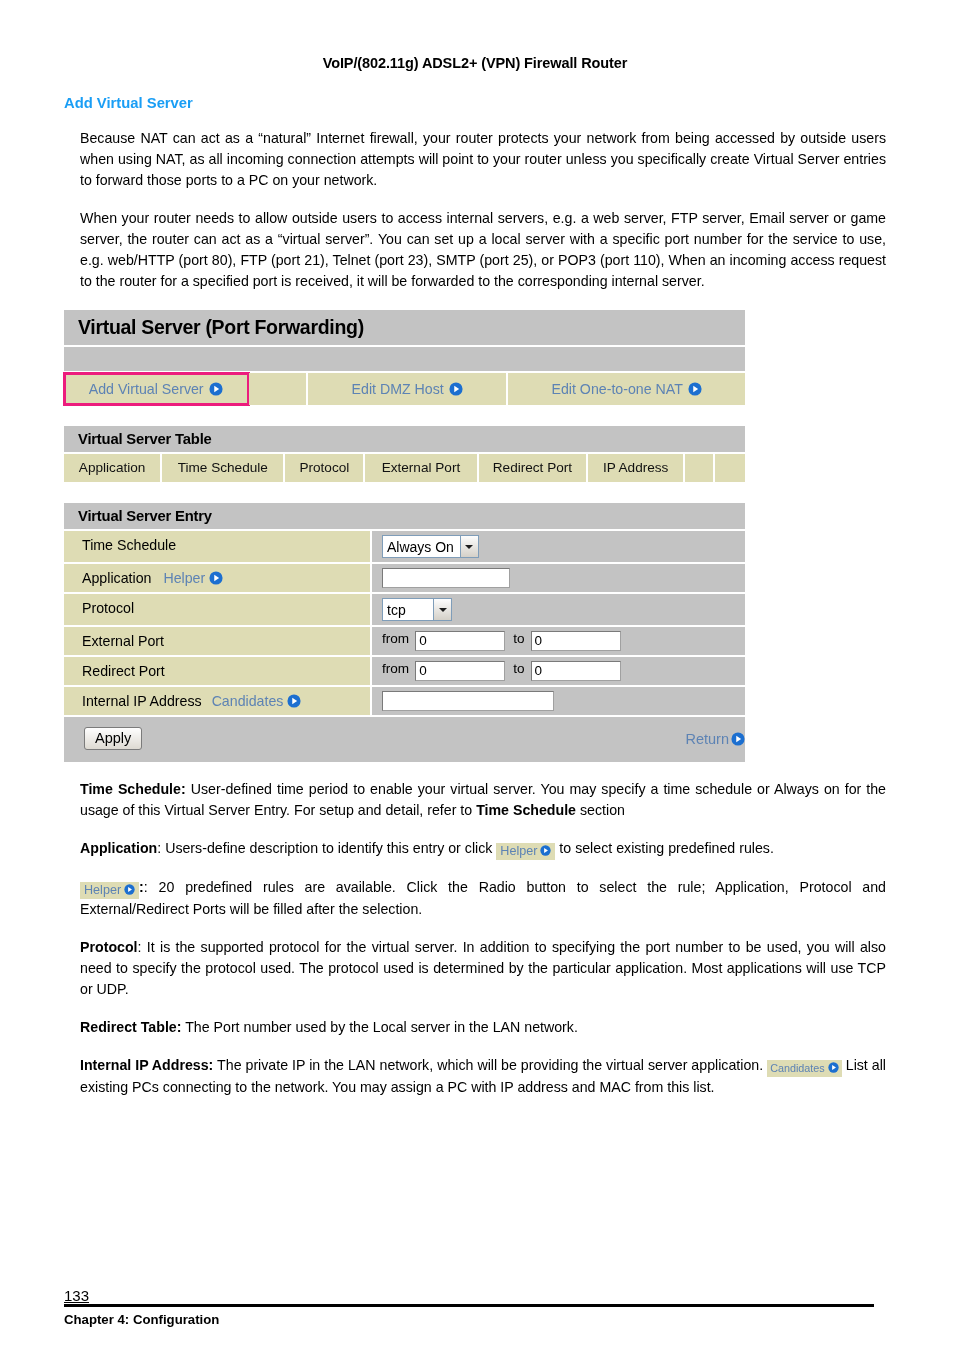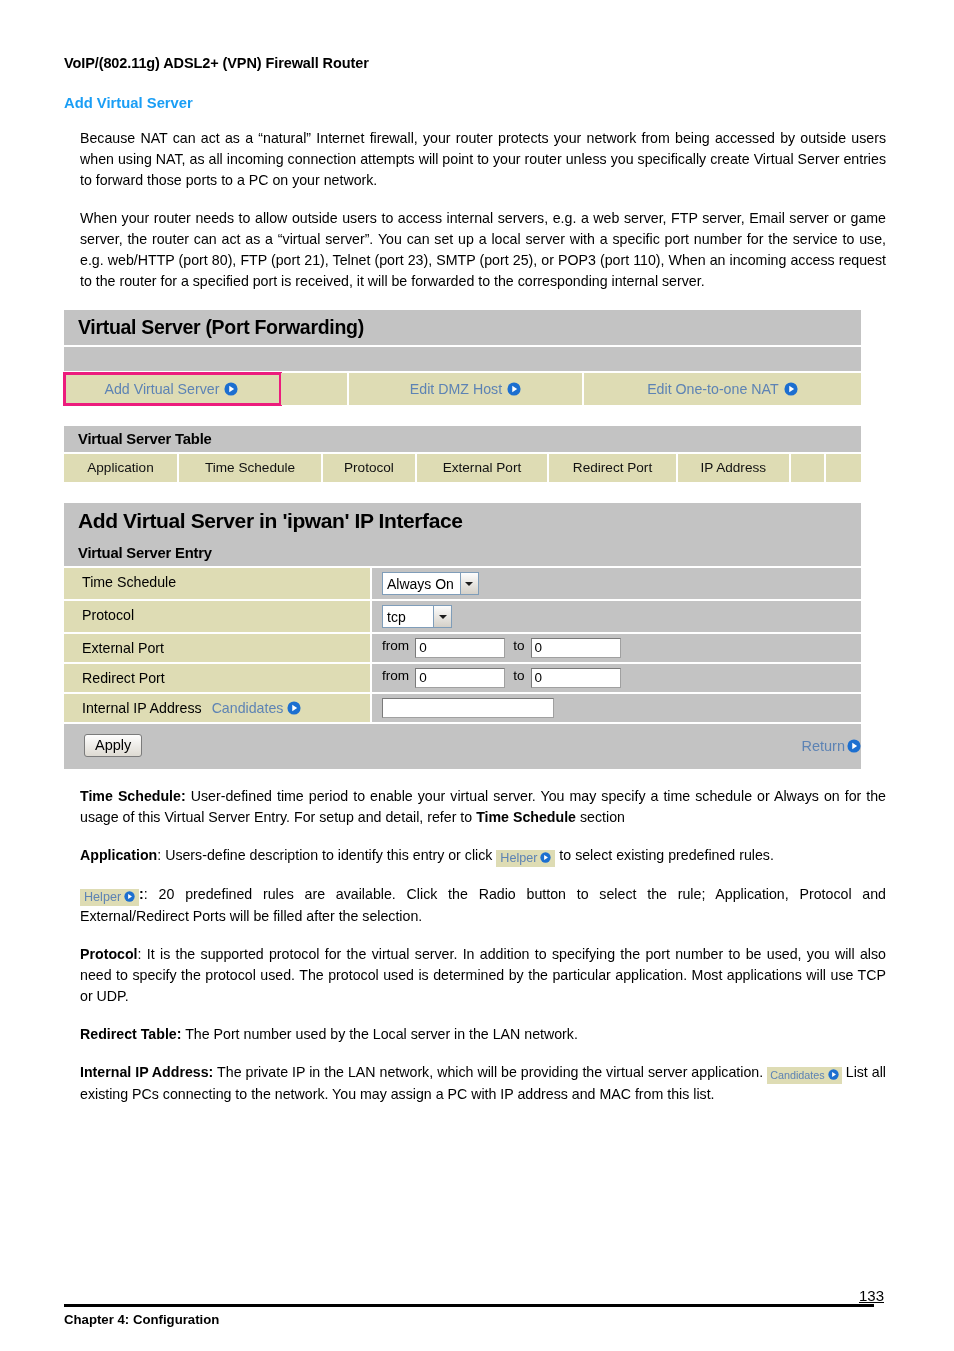--- a/index.html
+++ b/index.html
@@ -24,21 +24,21 @@
   .content {
     position: absolute;
     left: 64px;
     top: 0;
     width: 822px;
   }
 
   
   .doc-header {
     padding-top: 55px;
-    text-align: left;
+    text-align: center;
     font-size: 14.5px;
     font-weight: bold;
     letter-spacing: -0.1px;
   }
 
   
   .section-heading {
     margin-top: 24px;
     color: #1a9ef5;
     font-size: 14.8px;
@@ -75,21 +75,21 @@
     width: 14px;
     height: 14px;
     vertical-align: -2px;
   }
   .arrow svg { display: block; width: 100%; height: 100%; }
   .arrow.sm { width: 11px; height: 11px; vertical-align: -1px; }
 
   
   .ui {
     margin-top: 18px;
-    width: 797px;
+    width: 681px;
     font-size: 13px;
   }
   .ui-titlebar {
     background: #c3c3c3;
     color: #000;
     font-size: 19.5px;
     font-weight: bold;
     padding: 6px 0 6px 14px;
     letter-spacing: -0.3px;
   }
@@ -274,21 +274,21 @@
   .return-link .arrow { margin-left: 2px; }
 
   
   .footer {
     position: absolute;
     left: 64px;
     bottom: 24px;
     width: 822px;
   }
   .footer-pageno {
-    text-align: right;
+    text-align: left;
     font-size: 15px;
     padding-right: 2px;
     line-height: 17px;
     text-decoration: underline;
   }
   .footer-rule {
     border-top: 3px solid #000000;
     width: 810px;
   }
   .footer-chapter {
@@ -345,37 +345,47 @@
           <div class="ui-th th-2">Protocol</div>
           <div class="ui-th th-3">External Port</div>
           <div class="ui-th th-4">Redirect Port</div>
           <div class="ui-th th-5">IP Address</div>
           <div class="ui-th th-6"></div>
           <div class="ui-th th-7"></div>
         </div>
       </div>
 
       <div class="ui-block">
-        <div class="ui-bigtitle">Add Virtual Server in 'ipwan' IP Interface</div>
         <div class="ui-subbar">Virtual Server Entry</div>
 
         <div class="ui-row">
           <div class="ui-row-label">
             <span>Time Schedule</span>
           </div>
           <div class="ui-row-field">
             <span class="xp-select sel-always">
               <span class="val">Always On</span>
               <span class="btn">
                   <i></i>
                 </span>
             </span>
           </div>
         </div>
 
+        <div class="ui-row">
+          <div class="ui-row-label">
+            <span>Application</span><span class="lnk"><span>Helper</span><span class="arrow"><svg viewBox="0 0 16 16">
+                    <circle cx="8" cy="8" r="7.5" fill="#1c6fd0"></circle>
+                    <polygon points="6,4.2 11.6,8 6,11.8" fill="#ffffff"></polygon>
+                  </svg></span></span>
+          </div>
+          <div class="ui-row-field">
+            <span class="xp-input in-app" placeholder=""></span>
+          </div>
+        </div>
 
         <div class="ui-row">
           <div class="ui-row-label">
             <span>Protocol</span>
           </div>
           <div class="ui-row-field">
             <span class="xp-select sel-proto">
               <span class="val">tcp</span>
               <span class="btn">
                   <i></i>

